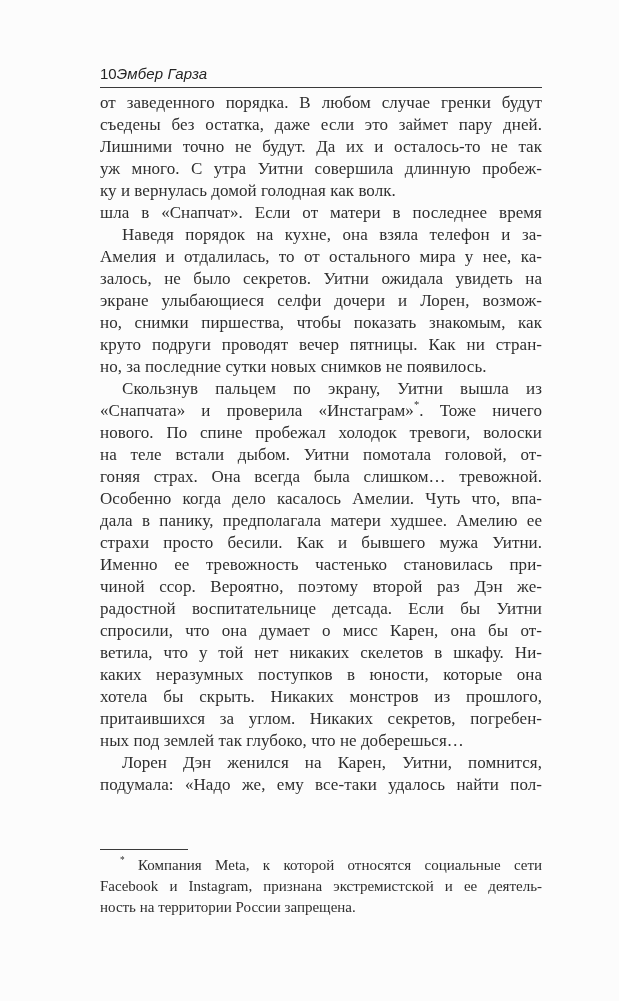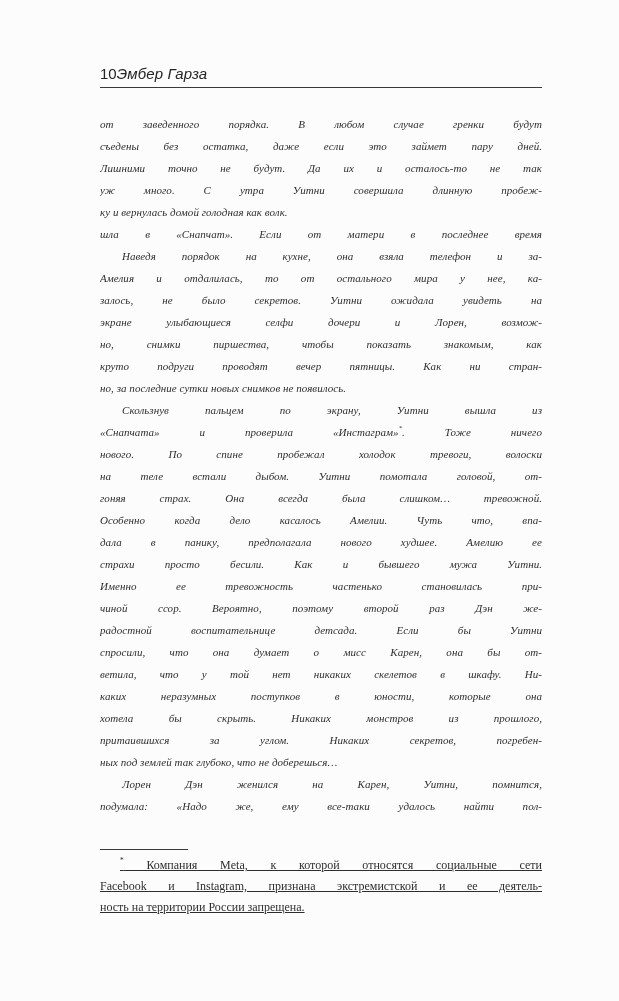--- a/index.html
+++ b/index.html
@@ -32,25 +32,24 @@
     line-height: 15px;
     color: #242424;
   }
   .running-title {
     font-style: italic;
     letter-spacing: 0.1px;
   }
   
   .body-text {
     position: absolute;
-    left: 100px; top: 113px; width: 442px;
-    font-size: 11px;
+    left: 100px; top: 92px; width: 442px;
+    font-size: 17px;
     line-height: 22px;
     letter-spacing: 0.05px;
-    font-style: italic;
   }
   .line {
     height: 22px;
     overflow: hidden;
     text-align: justify;
     text-align-last: justify;
   }
   .line.endline { text-align-last: left; }
   .line.indent { text-indent: 22px; }
   sup {
@@ -64,27 +63,26 @@
   .footnote {
     position: absolute;
     left: 100px; top: 849px; width: 442px;
   }
   .footnote-rule {
     width: 88px;
     border-top: 1.4px solid var(--rule);
     margin-bottom: 5px;
   }
   .fn-line {
-    font-size: 12px;
+    font-size: 15px;
     line-height: 21px;
     height: 21px;
     overflow: hidden;
     text-align: justify;
     text-align-last: justify;
-    text-decoration: underline;
   }
   .fn-line.endline { text-align-last: left; }
   .fn-line.indent { text-indent: 20px; }
 </style>
 </head>
 <body>
 
 <div class="page">
 
   <div class="header">
@@ -110,21 +108,21 @@
         <div class="line">круто подруги проводят вечер пятницы. Как ни стран-</div>
         <div class="line endline">но, за последние сутки новых снимков не появилось.</div>
       </div>
       <div>
         <div class="line indent">Скользнув пальцем по экрану, Уитни вышла из</div>
         <div class="line">«Снапчата» и проверила «Инстаграм»<sup>*</sup>. Тоже ничего</div>
         <div class="line">нового. По спине пробежал холодок тревоги, волоски</div>
         <div class="line">на теле встали дыбом. Уитни помотала головой, от-</div>
         <div class="line">гоняя страх. Она всегда была слишком… тревожной.</div>
         <div class="line">Особенно когда дело касалось Амелии. Чуть что, впа-</div>
-        <div class="line">дала в панику, предполагала нового худшее. Амелию ее</div>
+        <div class="line">дала в панику, предполагала матери худшее. Амелию ее</div>
         <div class="line">страхи просто бесили. Как и бывшего мужа Уитни.</div>
         <div class="line">Именно ее тревожность частенько становилась при-</div>
         <div class="line">чиной ссор. Вероятно, поэтому второй раз Дэн же-</div>
         <div class="line">радостной воспитательнице детсада. Если бы Уитни</div>
         <div class="line">спросили, что она думает о мисс Карен, она бы от-</div>
         <div class="line">ветила, что у той нет никаких скелетов в шкафу. Ни-</div>
         <div class="line">каких неразумных поступков в юности, которые она</div>
         <div class="line">хотела бы скрыть. Никаких монстров из прошлого,</div>
         <div class="line">притаившихся за углом. Никаких секретов, погребен-</div>
         <div class="line endline">ных под землей так глубоко, что не доберешься…</div>

